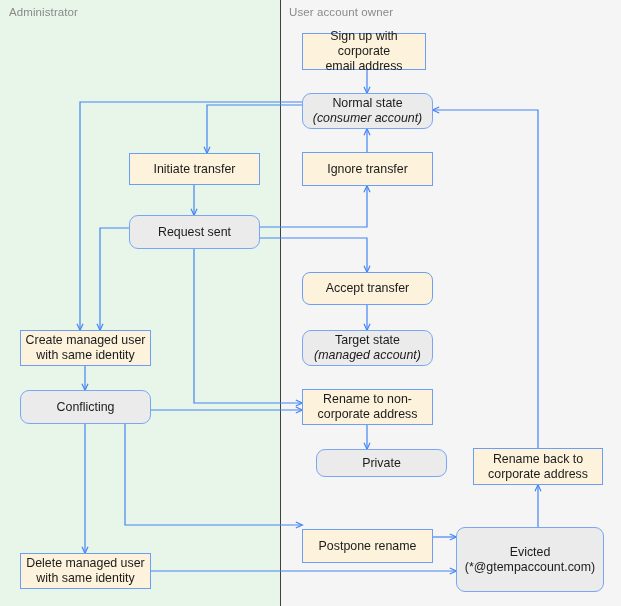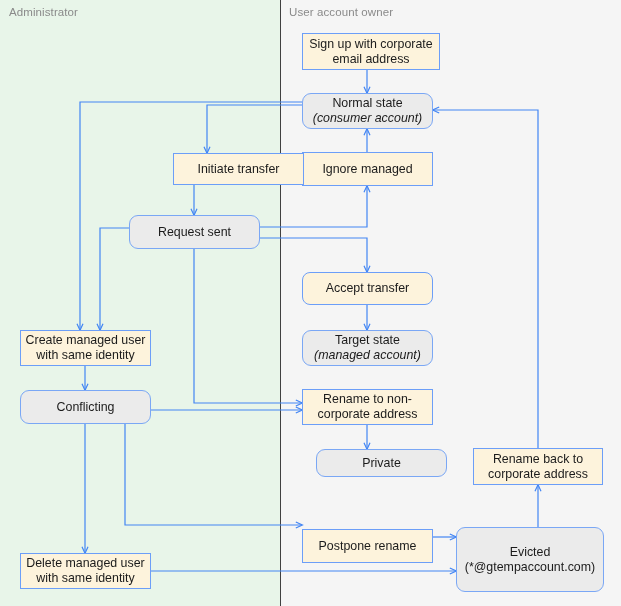--- a/index.html
+++ b/index.html
@@ -73,36 +73,36 @@
       <path d="M432,537 L456,537"></path>
 
       <path d="M150,571 L456,571"></path>
 
       <path d="M538,527 L538,485"></path>
 
       <path d="M538,448 L538,110 L433,110"></path>
     </g>
   </svg>
 
-  <div class="node action" style="left:302px;top:33px;width:138px;height:37px;">
+  <div class="node action" style="left:302px;top:33px;width:124px;height:37px;">
     <div>
       <span class="l1">Sign up with corporate</span>
       <span class="l2">email address</span>
     </div>
   </div>
 
   <div class="node state" style="left:302px;top:93px;width:131px;height:36px;">
     <div>
       <span class="l1">Normal state</span>
       <i>(consumer account)</i>
     </div>
   </div>
 
   <div class="node action" style="left:302px;top:152px;width:131px;height:34px;">
-    <span>Ignore managed</span>
+    <span>Ignore transfer</span>
   </div>
 
   <div class="node action" style="left:302px;top:272px;width:131px;height:33px;border-radius:8px;">
     <span>Accept transfer</span>
   </div>
 
   <div class="node state" style="left:302px;top:330px;width:131px;height:36px;">
     <div>
       <span class="l1">Target state</span>
       <i>(managed account)</i>
@@ -131,21 +131,21 @@
     <span>Postpone rename</span>
   </div>
 
   <div class="node state" style="left:456px;top:527px;width:148px;height:65px;">
     <div>
       <span class="l1">Evicted</span>
       <span class="l2">(*@gtempaccount.com)</span>
     </div>
   </div>
 
-  <div class="node action" style="left:129px;top:153px;width:131px;height:32px;margin-left:44px;">
+  <div class="node action" style="left:129px;top:153px;width:131px;height:32px;">
     <span>Initiate transfer</span>
   </div>
 
   <div class="node state" style="left:129px;top:215px;width:131px;height:34px;">
     <span>Request sent</span>
   </div>
 
   <div class="node action" style="left:20px;top:330px;width:131px;height:36px;">
     <div>
       <span class="l1">Create managed user</span>

